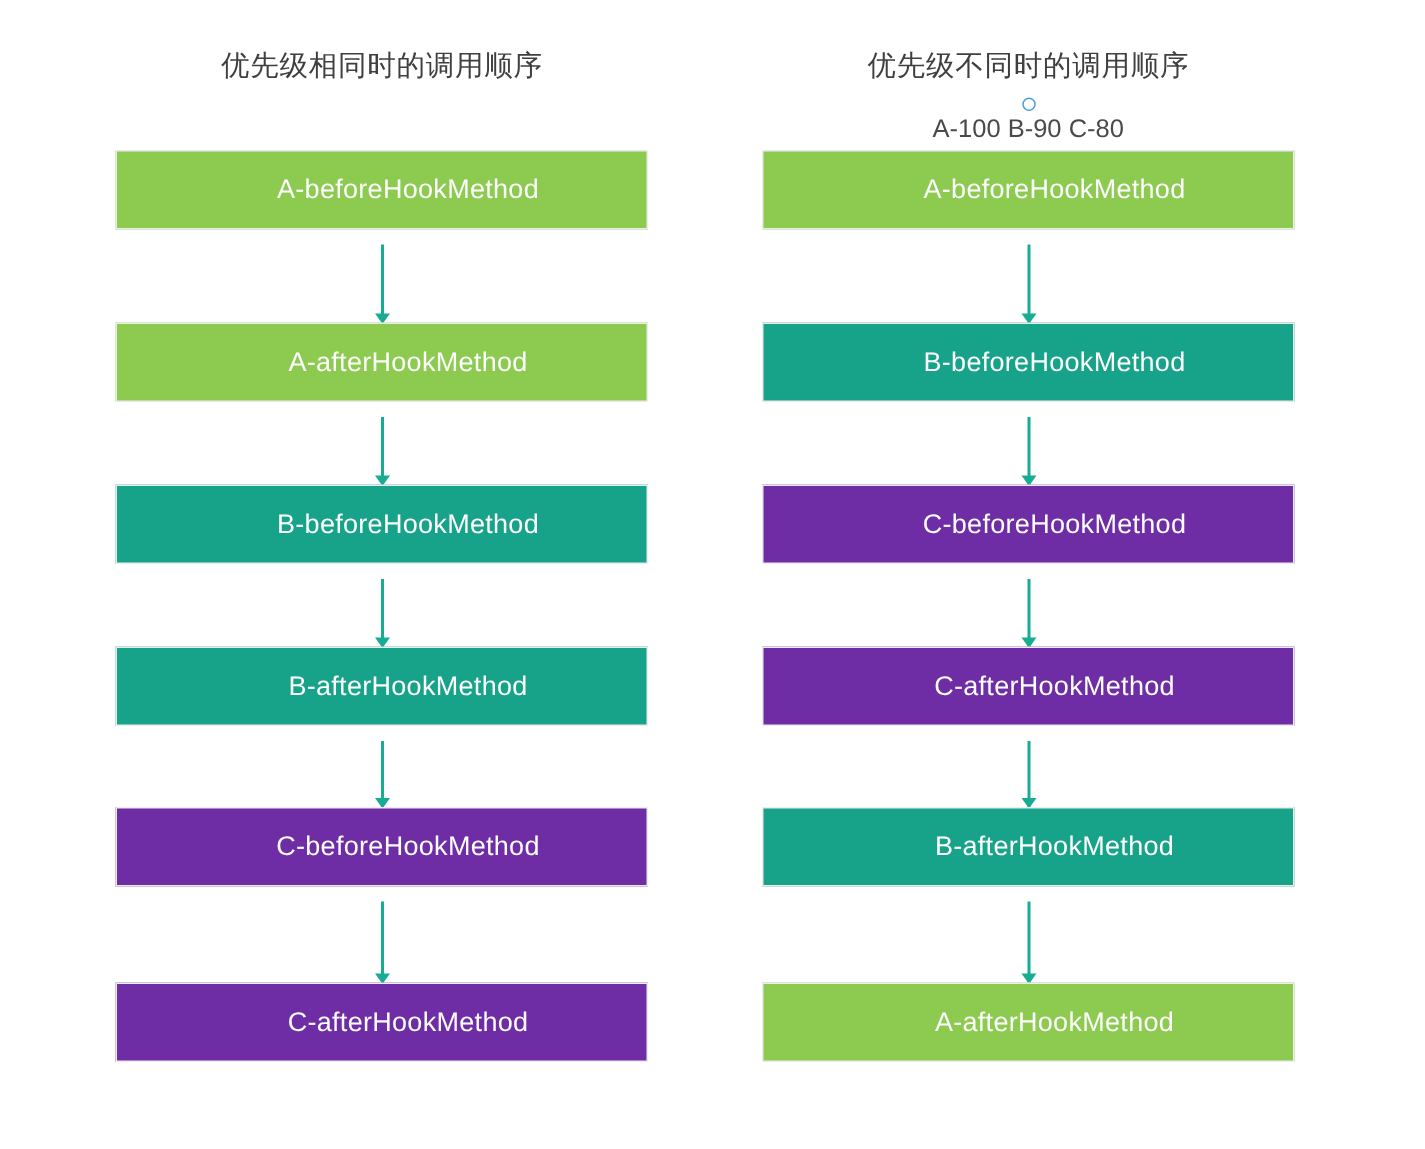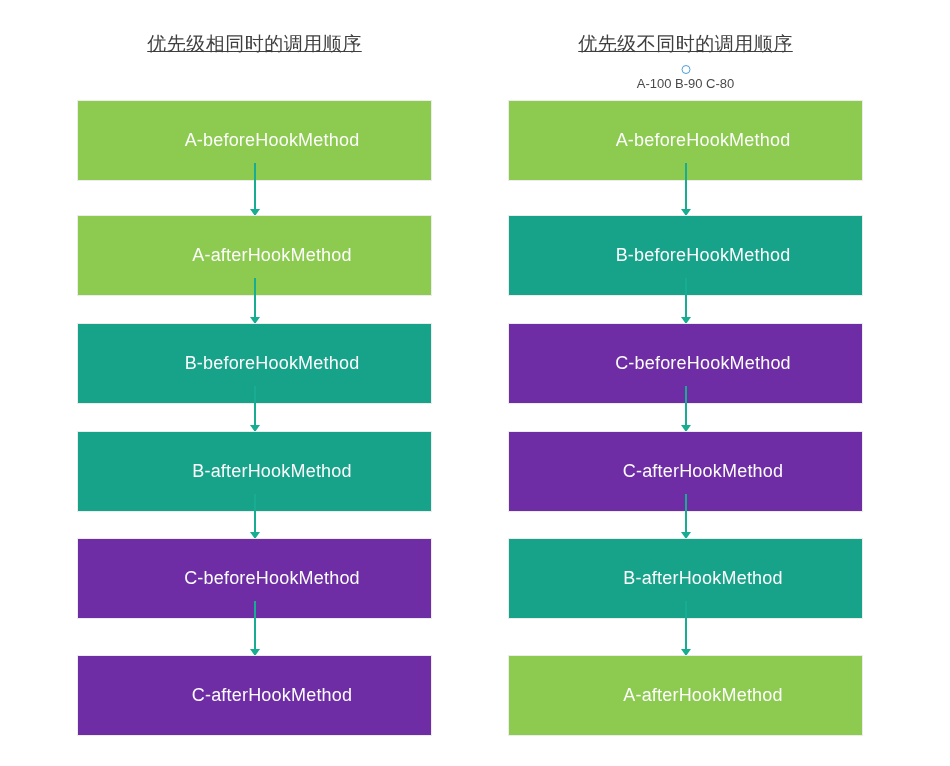--- a/index.html
+++ b/index.html
@@ -25,47 +25,46 @@
     position: absolute;
     top: 31px;
     left: 0;
     width: 100%;
     margin: 0;
     text-align: center;
     font-size: 19px;
     font-weight: 400;
     color: var(--title_text, #3f3f3f);
     letter-spacing: 0.5px;
-    text-decoration: underline;
   }
   .circle-marker {
     position: absolute;
     top: 65px;
     left: 50%;
     transform: translateX(-50%);
     width: 7px;
     height: 7px;
     border: 1px solid var(--circle_border, #4d9ed9);
     border-radius: 50%;
     background: transparent;
   }
   .priority-note {
     position: absolute;
     top: 76px;
     left: 0;
     width: 100%;
     text-align: center;
-    font-size: 13px;
+    font-size: 17px;
     color: var(--note_text, #4a4a4a);
   }
   .flow-box {
     position: absolute;
     left: 0;
     width: 100%;
-    height: 81px;
+    height: 53px;
     box-sizing: border-box;
     border: 1px solid var(--box_border, #ececec);
     display: flex;
     align-items: center;
     justify-content: center;
     padding-left: 35px;
   }
   .flow-box span {
     color: var(--box_text, #fdfdfd);
     font-size: 18px;

